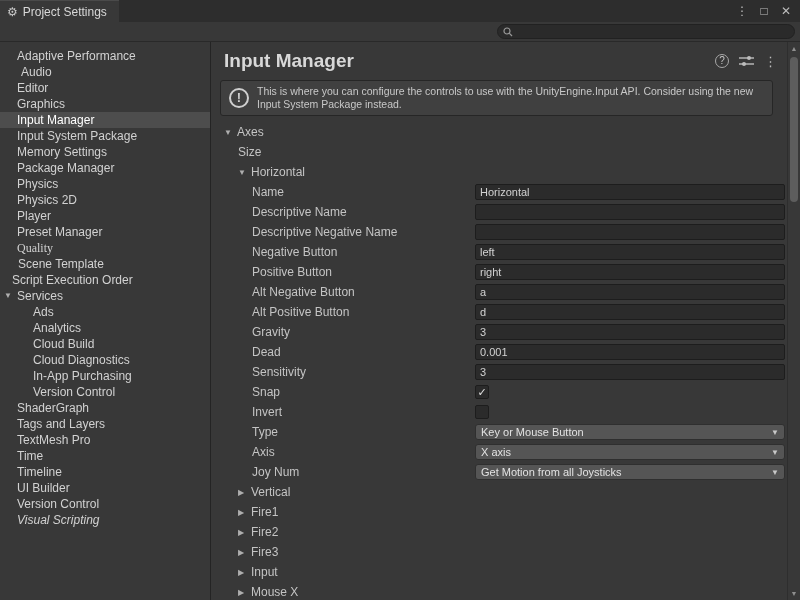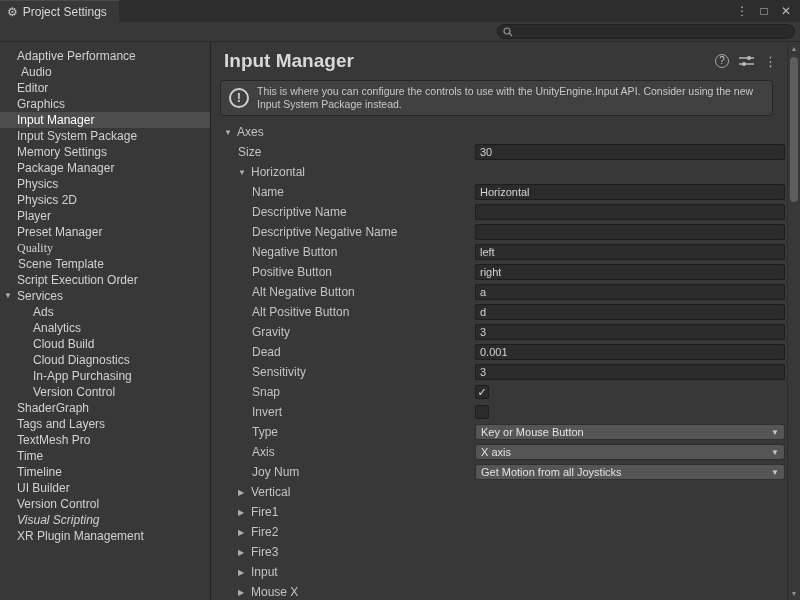--- a/index.html
+++ b/index.html
@@ -137,21 +137,21 @@
         </div>
         <div class="side-item" style="padding-left: 17px;">
           <span>Preset Manager</span>
         </div>
         <div class="side-item" style="padding-left: 17px; font-family: Liberation Serif, serif;">
           <span>Quality</span>
         </div>
         <div class="side-item" style="padding-left: 18px;">
           <span>Scene Template</span>
         </div>
-        <div class="side-item" style="padding-left: 17px;">
+        <div class="side-item" style="padding-left: 12px;">
           <span>Script Execution Order</span>
         </div>
         <div class="side-item" style="padding-left: 4px;">
           <span class="fold">▼</span>
           <span>Services</span>
         </div>
         <div class="side-item" style="padding-left: 33px;">
           <span>Ads</span>
         </div>
         <div class="side-item" style="padding-left: 33px;">
@@ -185,23 +185,20 @@
           <span>Timeline</span>
         </div>
         <div class="side-item" style="padding-left: 17px;">
           <span>UI Builder</span>
         </div>
         <div class="side-item" style="padding-left: 17px;">
           <span>Version Control</span>
         </div>
         <div class="side-item" style="padding-left: 17px; font-style: italic;">
           <span>Visual Scripting</span>
-        </div>
-        <div class="side-item" style="padding-left: 17px;">
-          <span>XR Plugin Management</span>
         </div>
       </div>
 
     <div class="main">
       <div class="main-header">
         <div class="page-title">Input Manager</div>
         <div class="hdr-icons">
           <span class="help-icon">?</span>
           <svg width="15" height="12" viewBox="0 0 15 12">
             <line x1="0" y1="3" x2="15" y2="3" stroke="#bdbdbd" stroke-width="1.4"></line>
@@ -222,21 +219,20 @@
           <div class="row">
             <div class="row-label" style="padding-left: 13px;">
               <span class="fold">▼</span>
               <span>Axes</span>
             </div>
           </div>
           <div class="row">
             <div class="row-label" style="padding-left: 27px;">
               <span>Size</span>
             </div>
-            <input type="text" class="tfield" value="30" style="">
           </div>
           <div class="row">
             <div class="row-label" style="padding-left: 27px;">
               <span class="fold">▼</span>
               <span>Horizontal</span>
             </div>
           </div>
           <div class="row">
             <div class="row-label" style="padding-left: 41px;">
               <span>Name</span>

